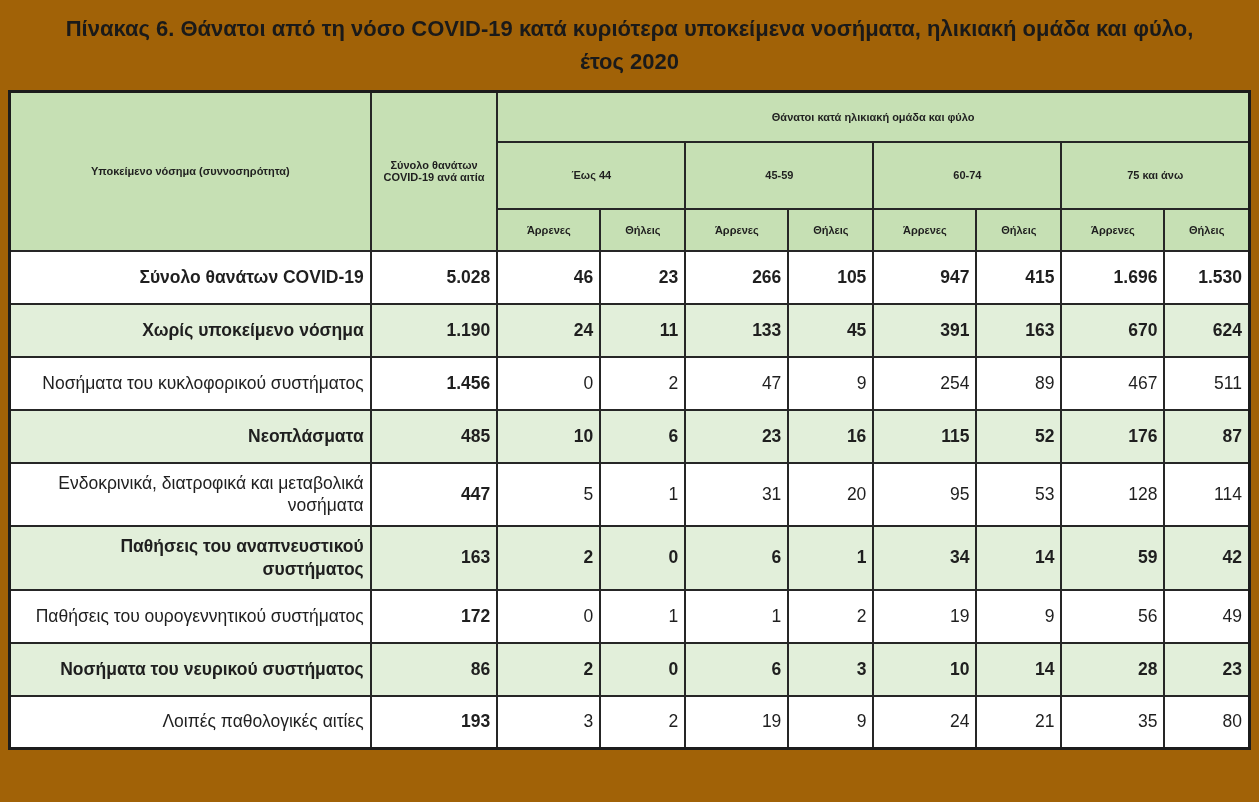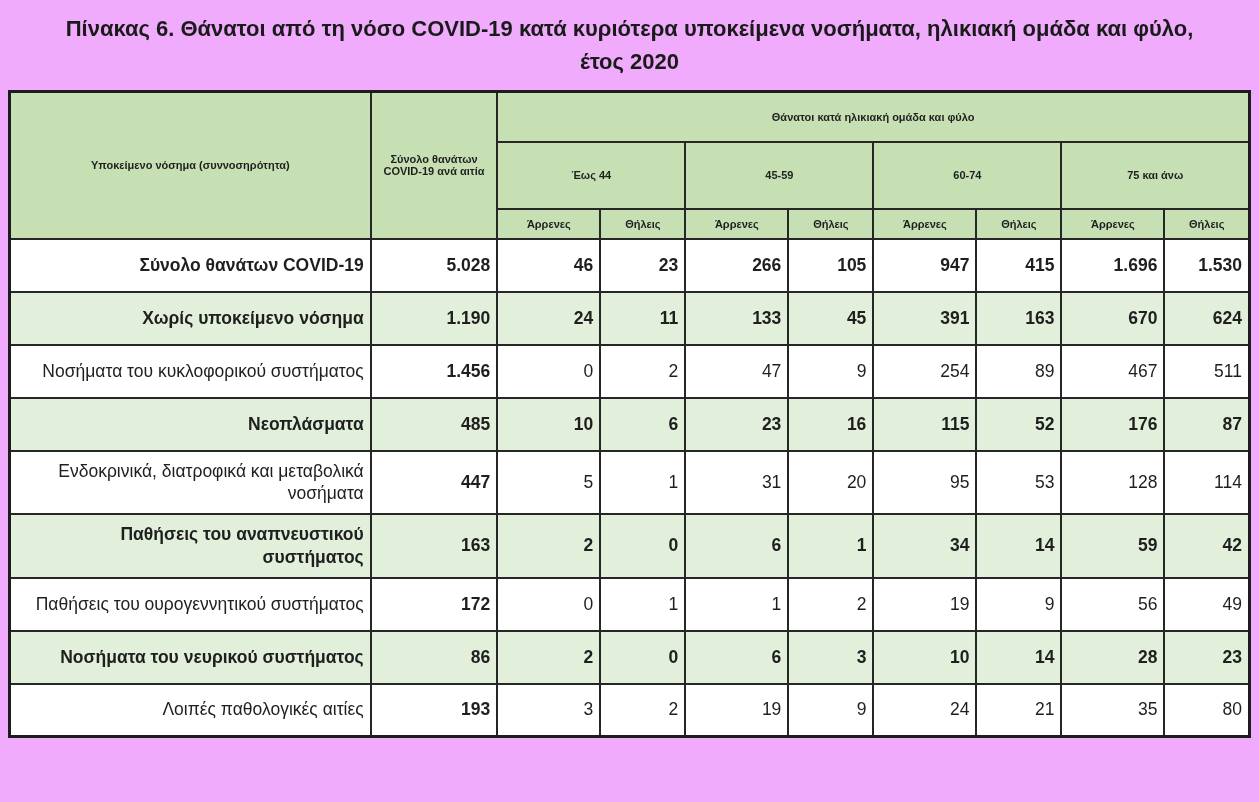--- a/index.html
+++ b/index.html
@@ -5,21 +5,21 @@
   html, body {
     margin: 0;
     padding: 0;
     background: #ffffff;
     font-family: "Liberation Sans", "DejaVu Sans", sans-serif;
     color: #1f1f1f;
   }
   .page {
     width: 1259px;
     height: 802px;
-    background: #f0abfc;
+    background: #a16207;
     box-sizing: border-box;
     overflow: hidden;
   }
   .title {
     font-size: 22px;
     font-weight: bold;
     text-align: center;
     line-height: 1.5;
     color: #1a1a1a;
     max-width: 1170px;
@@ -39,21 +39,21 @@
   table.stats th {
     background: #c6e0b4;
     font-weight: bold;
     text-align: center;
     vertical-align: middle;
     font-size: 11px;
     padding: 6px 4px;
   }
   th.group-head { height: 50px; font-size: 17.5px; }
   th.age-head   { height: 67px; font-size: 17.5px; }
-  th.sex-head   { height: 30px; font-size: 16px; padding: 4px 2px; margin-top: 34px; }
+  th.sex-head   { height: 42px; font-size: 16px; padding: 4px 2px; margin-top: 34px; }
   th.disease-head { padding: 6px 40px; font-size: 17.5px; }
   th.total-head   { padding: 6px 10px; font-size: 17px; }
 
   table.stats td {
     background: #ffffff;
     height: 53px;
     font-size: 17.5px;
     vertical-align: middle;
     padding: 8px 6px;
   }

